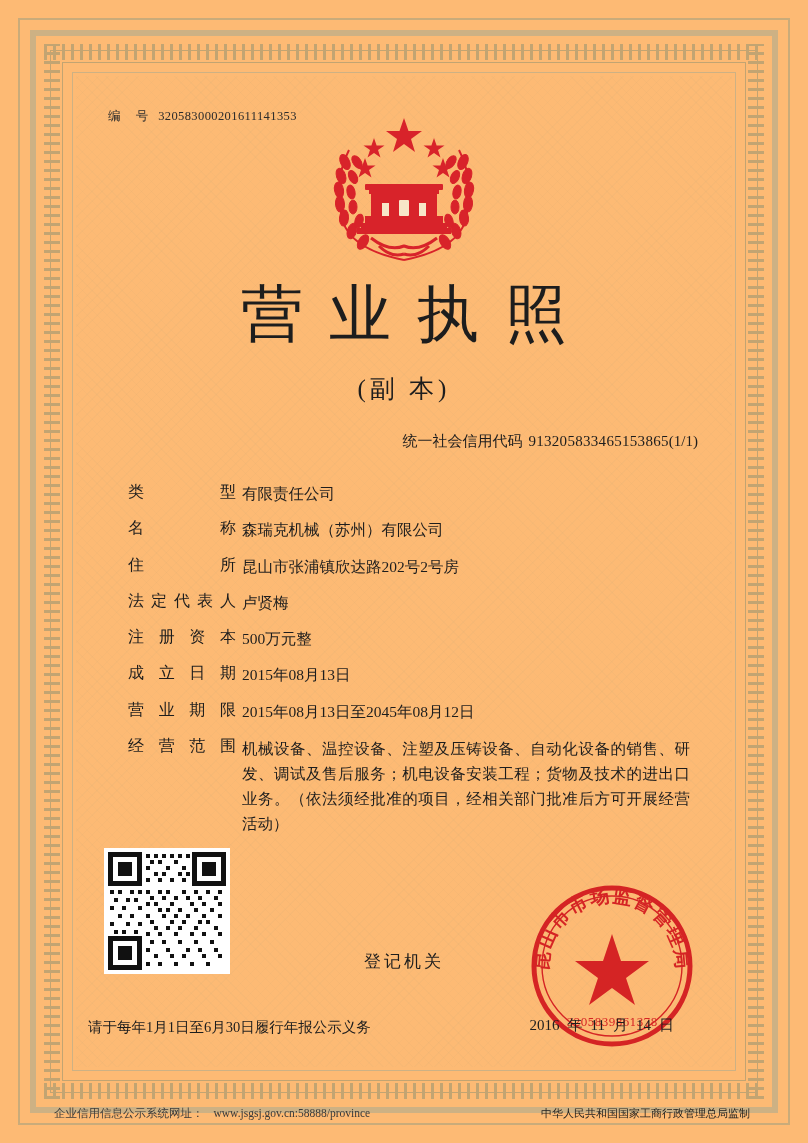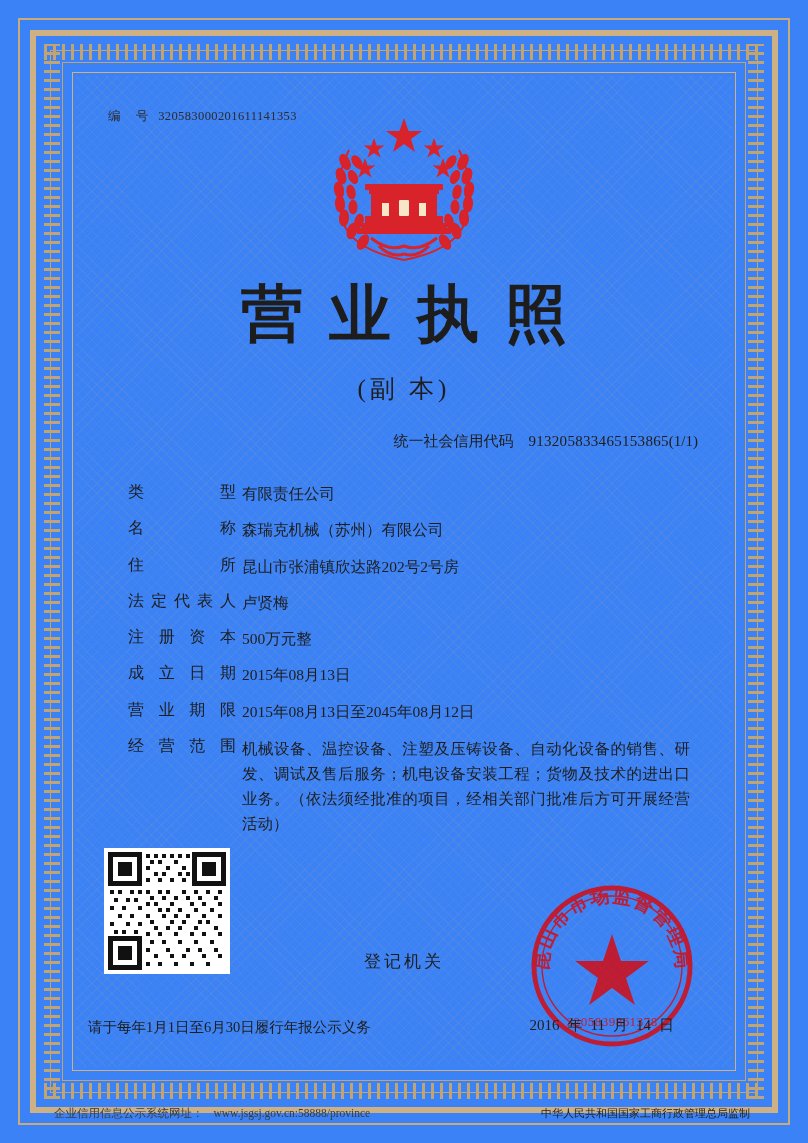--- a/index.html
+++ b/index.html
@@ -11,21 +11,21 @@
     width: 808px;
     height: 1143px;
     font-family: "Liberation Serif", "DejaVu Serif", serif;
     overflow: hidden;
   }
 
   .page {
     position: relative;
     width: 808px;
     height: 1143px;
-    background: #3b82f6;
+    background: #fdba74;
     box-sizing: border-box;
     overflow: hidden;
   }
 
   
   .frame-outer {
     position: absolute;
     left: 18px; top: 18px; right: 18px; bottom: 18px;
     border: 2px solid #c9ab7a;
     box-sizing: border-box;
@@ -105,21 +105,21 @@
     height: 158px;
   }
 
   
   .title {
     position: absolute;
     top: 272px;
     left: 0; right: 0;
     text-align: center;
     font-size: 62px;
-    font-weight: bold;
+    font-weight: normal;
     letter-spacing: 26px;
     text-indent: 26px;
     color: #1d1d1d;
     font-family: "DejaVu Serif", "Liberation Serif", serif;
   }
   .subtitle {
     position: absolute;
     top: 372px;
     left: 0; right: 0;
     text-align: center;
@@ -130,21 +130,21 @@
 
   
   .credit-line {
     position: absolute;
     top: 432px;
     right: 110px;
     font-size: 15px;
     color: #1d1d1d;
     white-space: nowrap;
   }
-  .credit-line .code { margin-left: 15px; letter-spacing: 0.3px; text-align: right; }
+  .credit-line .code { margin-left: 6px; letter-spacing: 0.3px; text-align: right; }
   .credit-line .pages { }
 
   
   .fields {
     position: absolute;
     top: 482px;
     left: 128px;
     right: 108px;
   }
   .field-row {

